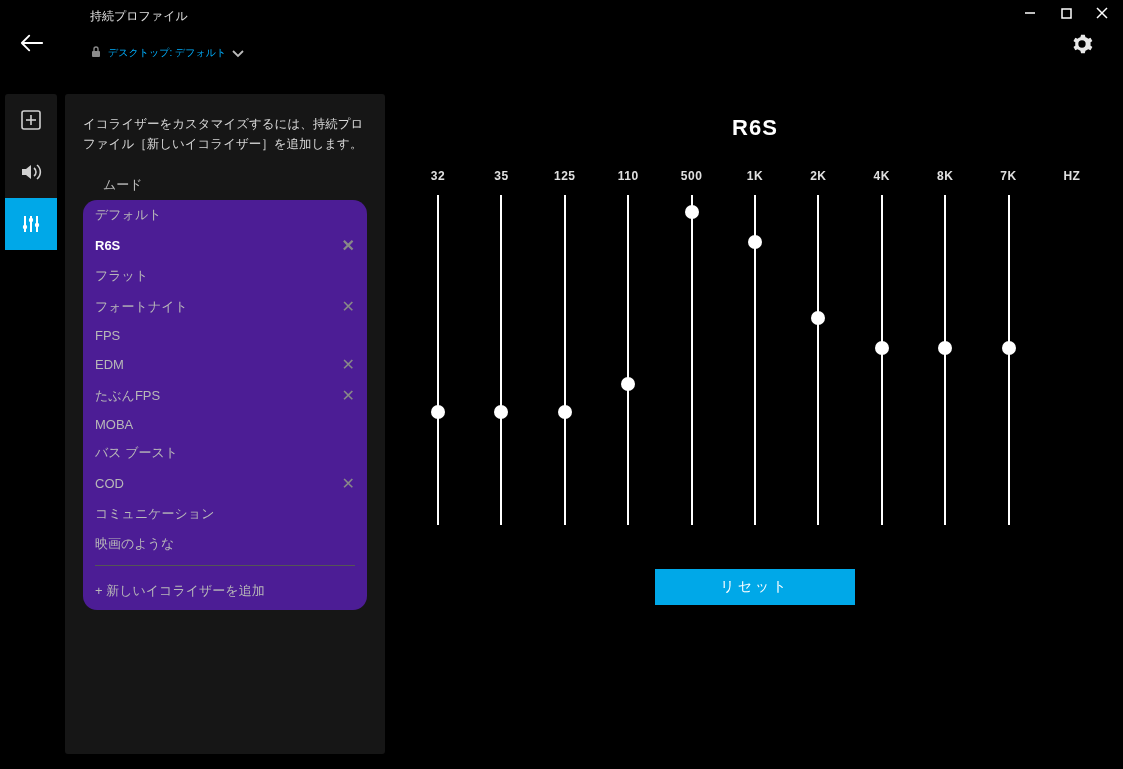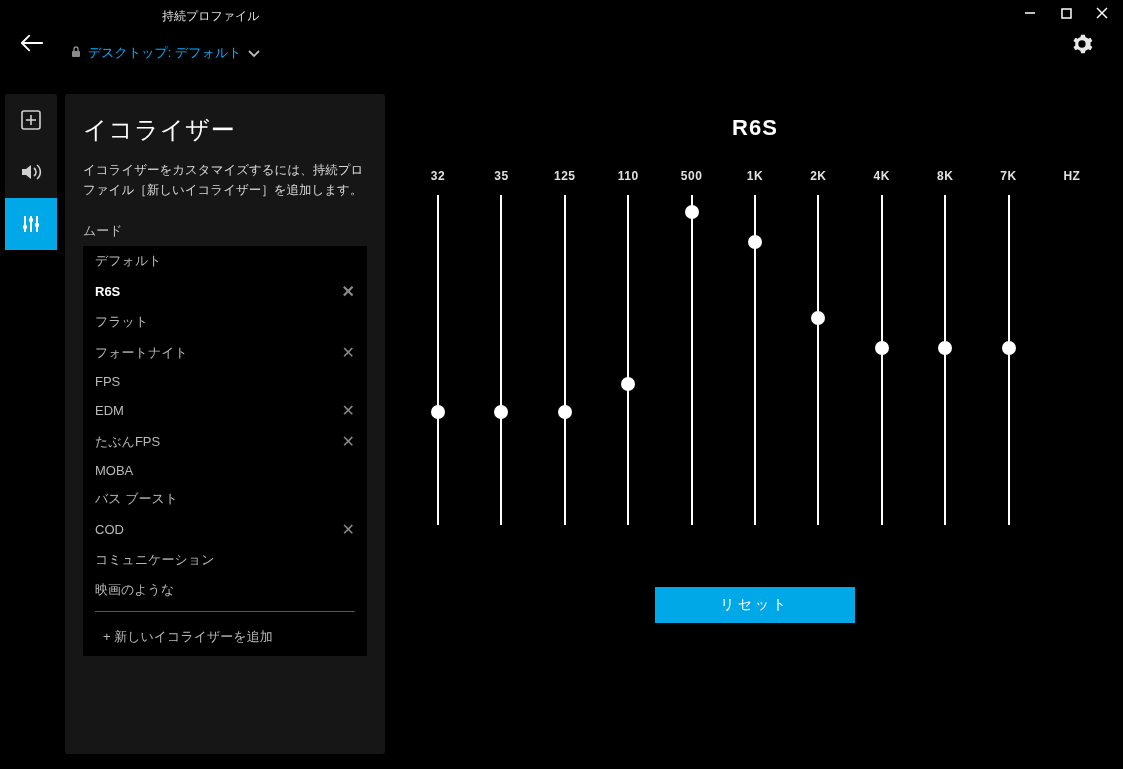--- a/index.html
+++ b/index.html
@@ -27,28 +27,27 @@
     display: flex; align-items: center;
     height: 40px;
   }
   .back-arrow {
     width: 24px; height: 24px;
     cursor: pointer;
     display: flex; align-items: center; justify-content: center;
     margin-top: 16px;
   }
   .profile-block {
-    margin-left: 26px;
+    margin-left: 46px;
     display: flex; flex-direction: column;
     gap: 19px;
-    align-items: flex-end;
   }
   .profile-label { font-size: 12px; color: #e0e0e0; }
   .profile-row { display: flex; align-items: center; gap: 6px; }
-  .profile-value { color: #00b0ff; font-size: 13px; }
+  .profile-value { color: #00b0ff; font-size: 10px; }
   .lock-icon, .chevron-icon { color: #a0a0a0; }
   .gear {
     position: absolute; right: 10px; top: 18px;
     cursor: pointer;
   }
   
   .vnav {
     position: absolute; top: 94px; left: 5px;
     width: 52px;
     display: flex; flex-direction: column;
@@ -67,36 +66,36 @@
     position: absolute;
     top: 94px; left: 65px;
     width: 320px;
     background: #161616;
     border-radius: 3px;
     padding: 20px 18px 30px 18px;
     height: 660px;
   }
   .panel h1 { font-size: 24px; font-weight: 500; margin-bottom: 14px; letter-spacing: 1px;}
   .panel .desc { font-size: 12.5px; color: #d8d8d8; line-height: 1.6; margin-bottom: 22px; }
-  .mood-label { font-size: 13px; color: #bfbfbf; margin-bottom: 6px; }
+  .mood-label { font-size: 13px; color: #bfbfbf; margin-bottom: 6px; margin-left: 20px; }
   .dropdown {
-    background: #000000;
-    border-radius: 1px;
+    background: #4c1d95;
+    border-radius: 14px;
     font-size: 13px;
   }
   .dd-item {
     padding: 6px 12px;
     display: flex; justify-content: space-between; align-items: center;
     cursor: pointer;
     color: #b8b8b8;
   }
   .dd-item.selected { font-weight: 700; color: #ffffff; }
   .dd-item .xdel { color: #888; cursor: pointer; font-size: 16px; }
   .dd-divider { height: 1px; background: #555; margin: 6px 12px; }
-  .dd-add { padding: 10px 20px; color: #b8b8b8; cursor: pointer; font-size: 13px;}
+  .dd-add { padding: 10px 12px; color: #b8b8b8; cursor: pointer; font-size: 13px;}
   
   .eq-area {
     position: absolute;
     top: 115px; left: 410px;
     width: 690px;
   }
   .eq-title {
     text-align: center;
     font-size: 22px; font-weight: 700;
     letter-spacing: 1px;
@@ -131,21 +130,21 @@
     position: absolute;
     width: 14px; height: 14px;
     border-radius: 50%;
     background: #ffffff;
     left: 50%; transform: translateX(-50%);
     cursor: pointer;
   }
   .slider.hz .track { background: transparent; }
   .reset-btn {
     display: block;
-    margin: 62px auto 0 auto;
+    margin: 44px auto 0 auto;
     background: #00a8e8;
     color: #ffffff;
     border: none;
     padding: 9px 0;
     width: 200px;
     font-size: 14px;
     letter-spacing: 3px;
     cursor: pointer;
   }
 </style>
@@ -221,21 +220,20 @@
         <line x1="10" y1="2" x2="10" y2="18" stroke="#fff" stroke-width="2"></line>
         <line x1="16" y1="2" x2="16" y2="18" stroke="#fff" stroke-width="2"></line>
         <circle cx="4" cy="13" r="2.2" fill="#fff"></circle>
         <circle cx="10" cy="6" r="2.2" fill="#fff"></circle>
         <circle cx="16" cy="11" r="2.2" fill="#fff"></circle>
       </svg>
   </div>
 </div>
 
 <div class="panel">
-  <h1>イコライザー</h1>
   <div class="desc">イコライザーをカスタマイズするには、持続プロファイル［新しいイコライザー］を追加します。</div>
   <div class="mood-label">ムード</div>
   <div class="dropdown" id="preset-dropdown">
       <div class="dd-item">
         <span>デフォルト</span>
       </div>
       <div class="dd-item selected">
         <span>R6S</span>
         <span class="xdel">✕</span>
       </div>

